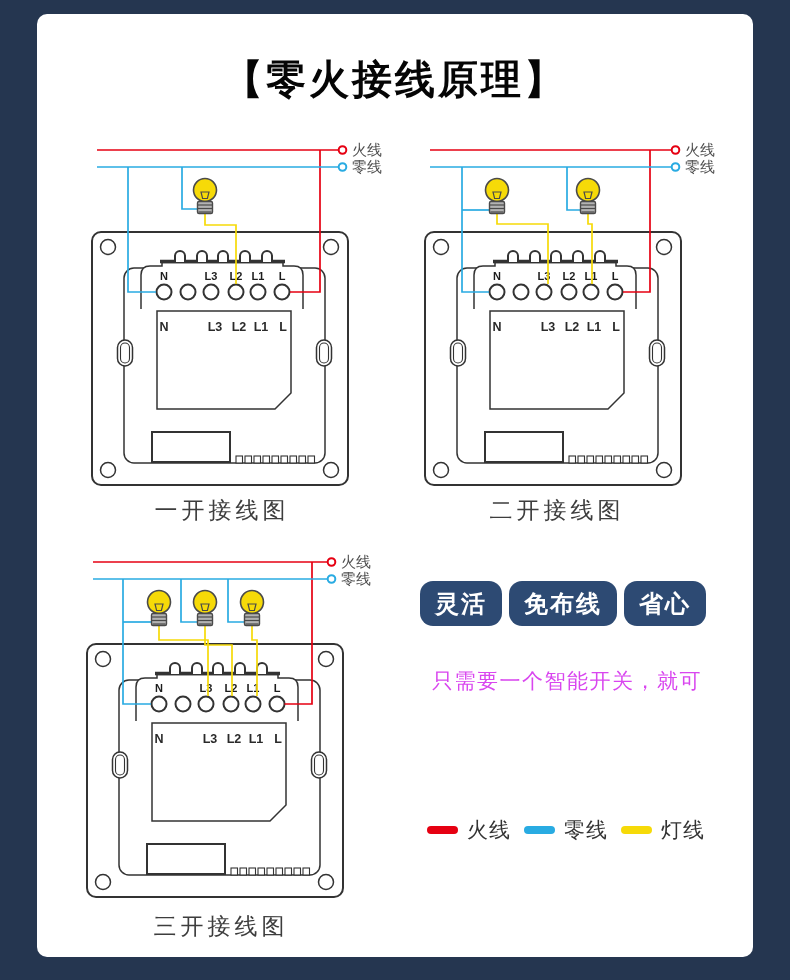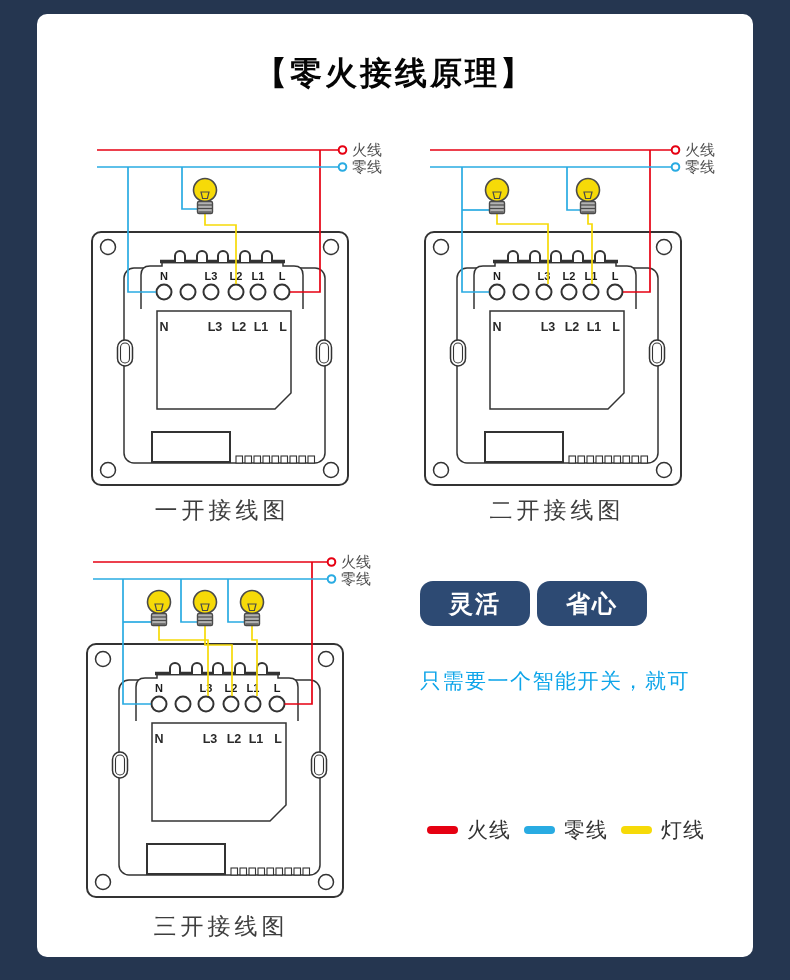--- a/index.html
+++ b/index.html
@@ -5,21 +5,21 @@
   html,body{margin:0;padding:0;}
   body{
     width:790px;height:980px;position:relative;overflow:hidden;
     background:var(--c-frame,#253650);
     font-family:"Liberation Sans","DejaVu Sans",sans-serif;
   }
   #app{position:absolute;inset:0;}
   .card{position:absolute;left:37px;top:14px;width:716px;height:943px;
         background:var(--c-card,#ffffff);border-radius:10px;}
   .title{position:absolute;top:52px;left:0;right:0;text-align:center;
-         font-size:32px;font-weight:bold;color:#050505;letter-spacing:3px;}
+         font-size:40px;font-weight:bold;color:#050505;letter-spacing:3px;}
   svg.diagram-layer{position:absolute;left:0;top:0;width:790px;height:980px;}
 
   
   .ln{fill:none;stroke:#333;stroke-width:1.5;}
   .lnf{fill:#fff;stroke:#333;stroke-width:1.5;}
   .lw2{stroke-width:2;}
   .lw4{stroke-width:3.5;}
   .thin1{stroke-width:1.1;}
   .thin{fill:none;stroke:#4a4a4a;stroke-width:1.2;}
   .bulb-glass{fill:var(--c-lamp,#f8dc06);stroke:#4a4a4a;stroke-width:1.6;}
@@ -31,23 +31,23 @@
   .node{fill:#fff;stroke-width:2;}
   svg text{font-family:"Liberation Sans","DejaVu Sans",sans-serif;}
   .t-wire{font-size:15px;fill:#4f4f4f;}
   .t-term{font-size:11px;font-weight:bold;fill:#1c1c1c;text-anchor:middle;}
   .t-inner{font-size:12.5px;font-weight:bold;fill:#2a2a2a;text-anchor:middle;}
   .t-cap{font-size:23px;fill:#3d3d3d;letter-spacing:4px;text-anchor:middle;}
 
   
   .badges{position:absolute;left:420px;top:581px;display:flex;gap:7px;}
   .badge{background:var(--c-badge,#2d4a73);color:#fff;font-size:24px;font-weight:bold;
-         height:45px;line-height:45px;border-radius:13px;padding:0 29px;letter-spacing:2px;}
-  .desc{position:absolute;left:420px;top:660px;width:310px;
-        font-size:21px;color:#0ea5e9;letter-spacing:1.5px;}
+         height:45px;line-height:45px;border-radius:13px;padding:0 15px;letter-spacing:2px;}
+  .desc{position:absolute;left:432px;top:660px;width:310px;
+        font-size:21px;color:#d946ef;letter-spacing:1.5px;}
   .desc .line{height:41px;line-height:41px;white-space:nowrap;}
   .legend{position:absolute;left:427px;top:816px;width:278px;
           display:flex;justify-content:space-between;}
   .legend-item{display:flex;align-items:center;}
   .legend-bar{width:31px;height:8px;border-radius:4px;margin-right:9px;}
   .bg-live{background:var(--c-live,#e60012);}
   .bg-neutral{background:var(--c-neutral,#29abe2);}
   .bg-lamp{background:var(--c-lamp,#f8dc06);}
   .legend-label{font-size:21px;color:#333;letter-spacing:1px;}
 </style>
@@ -174,20 +174,21 @@
       <use href="#bulb" x="205" y="602"></use>
       <use href="#bulb" x="252" y="602"></use>
       <text class="t-wire" x="341" y="567">火线</text>
       <text class="t-wire" x="341" y="584">零线</text>
       <text class="t-cap" x="221" y="934">三开接线图</text>
     </g>
   </svg>
 
   <div class="badges">
     <div class="badge">灵活</div>
+    <div class="badge">免布线</div>
     <div class="badge">省心</div>
   </div>
 
   <div class="desc">
     <div class="line">只需要一个智能开关，就可</div>
   </div>
 
   <div class="legend">
     <div class="legend-item">
       <span class="legend-bar bg-live"></span>

